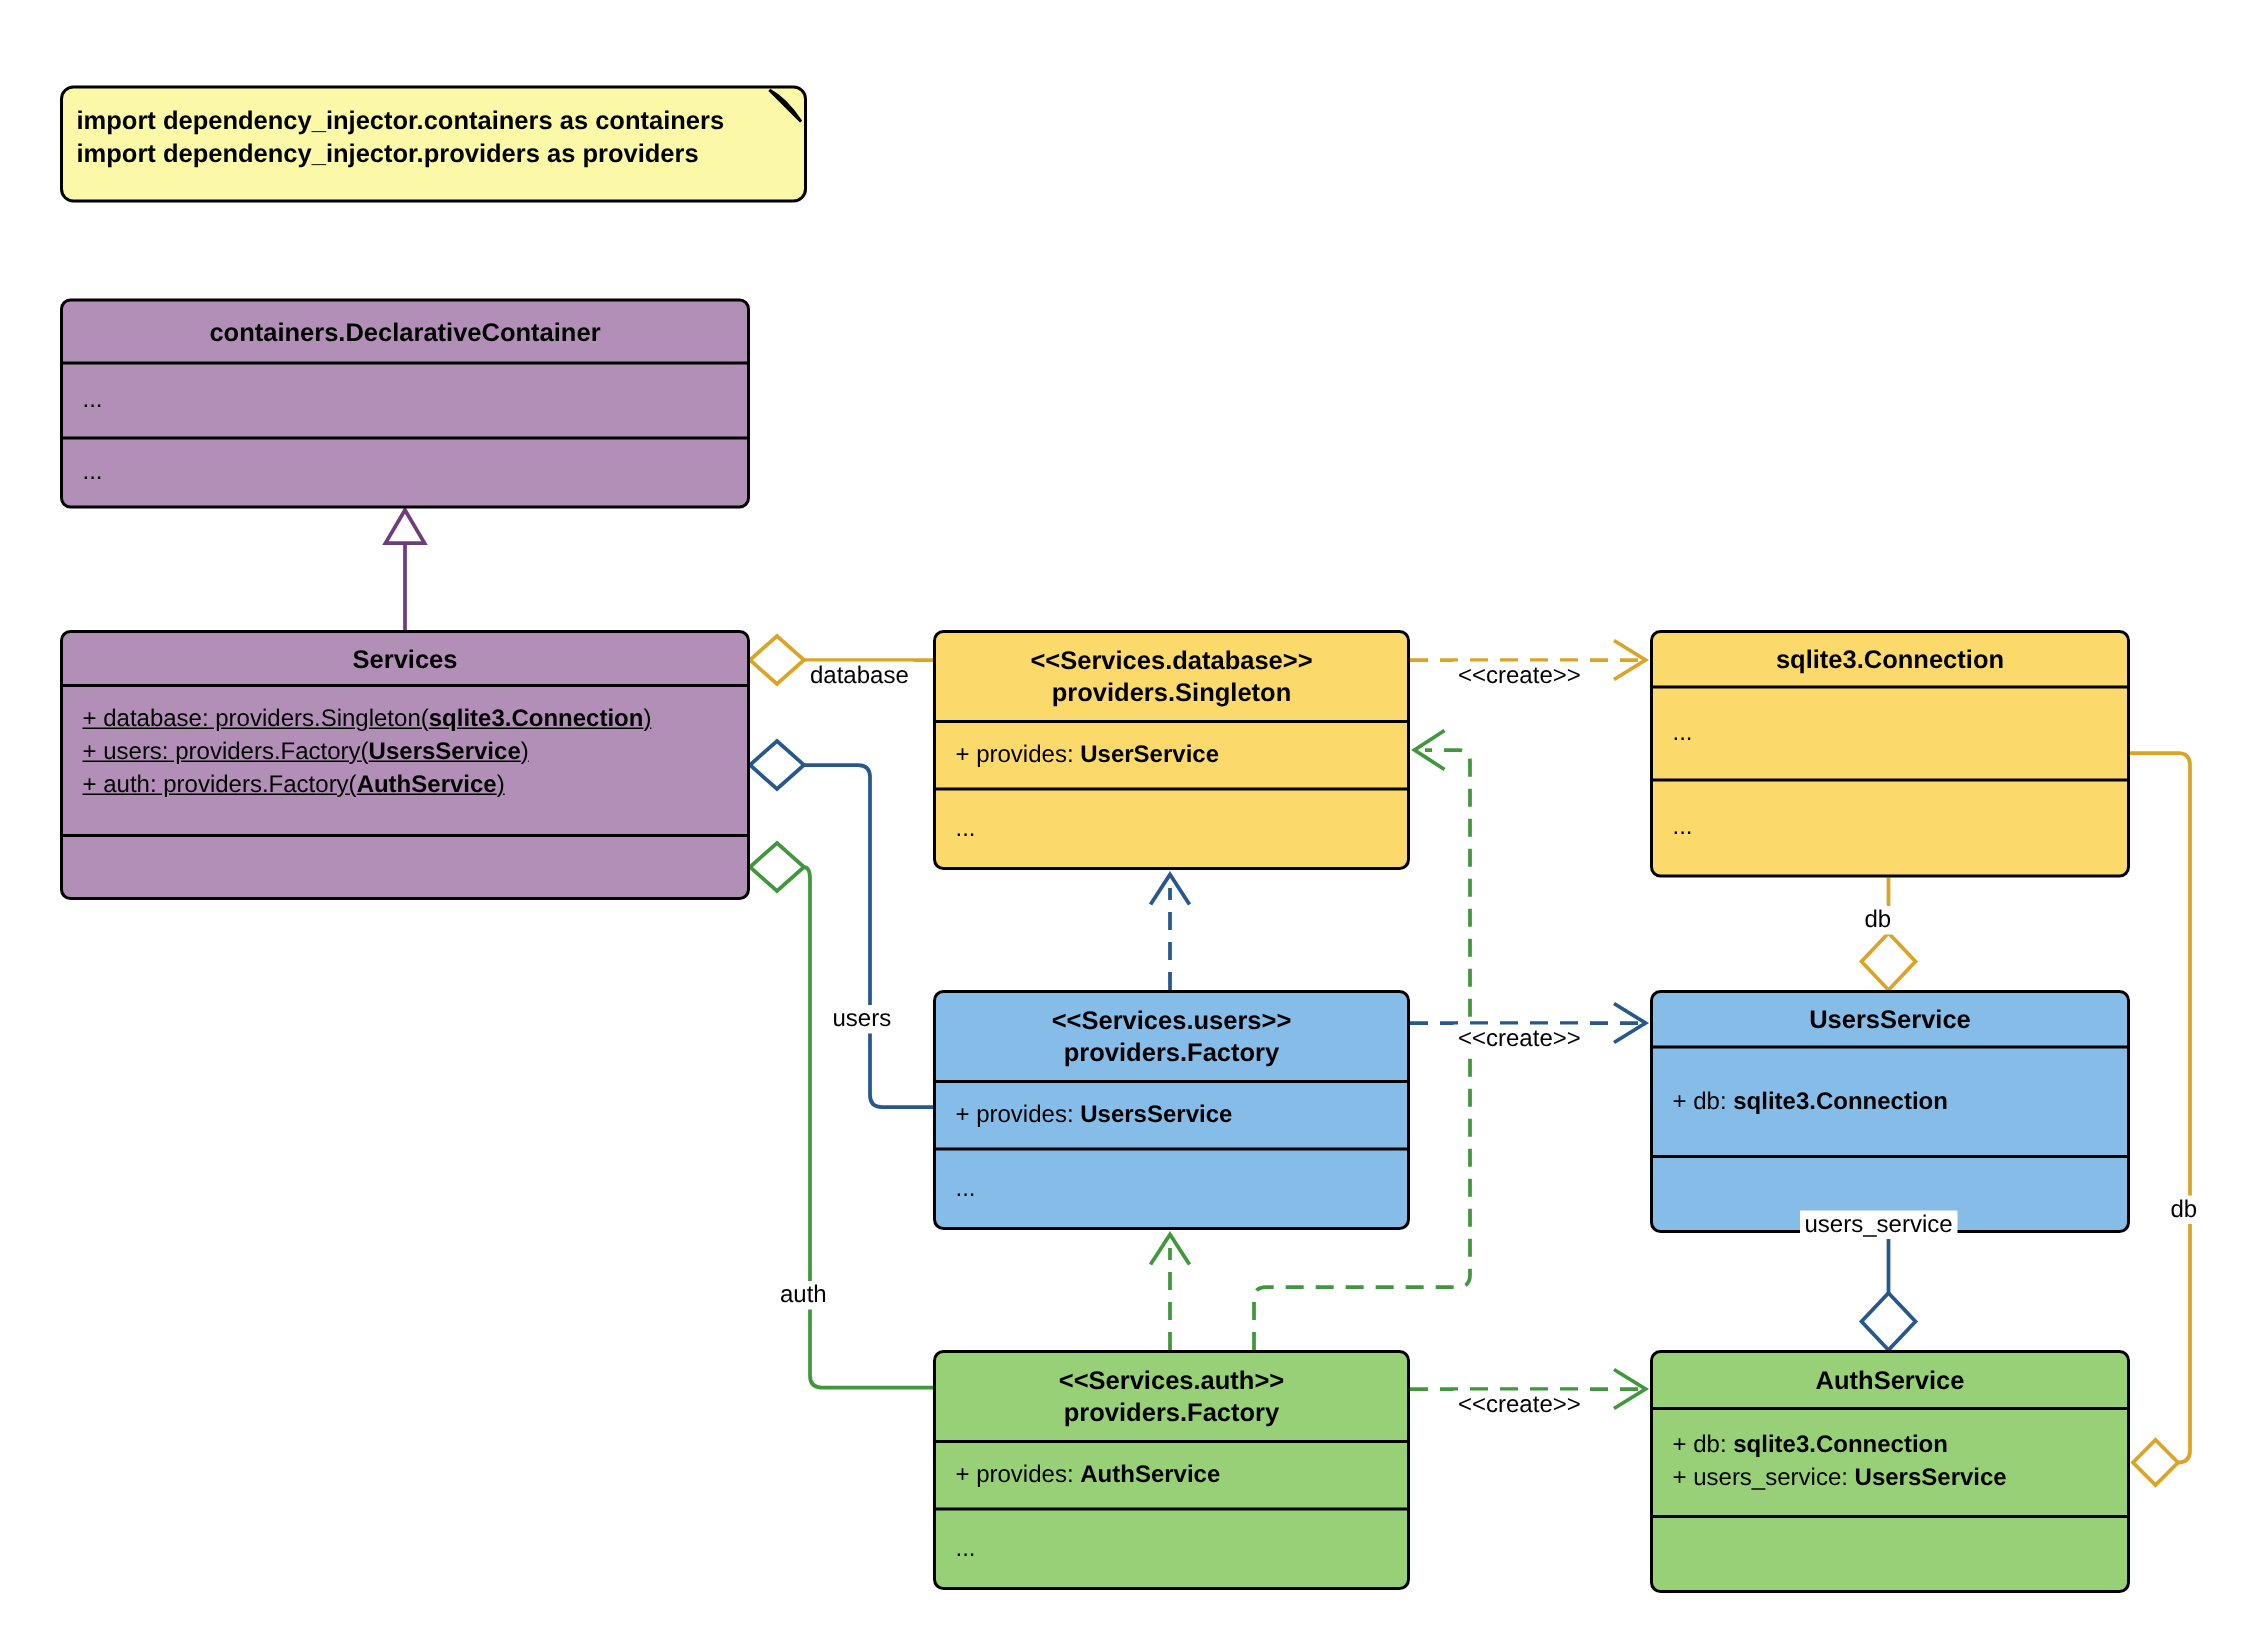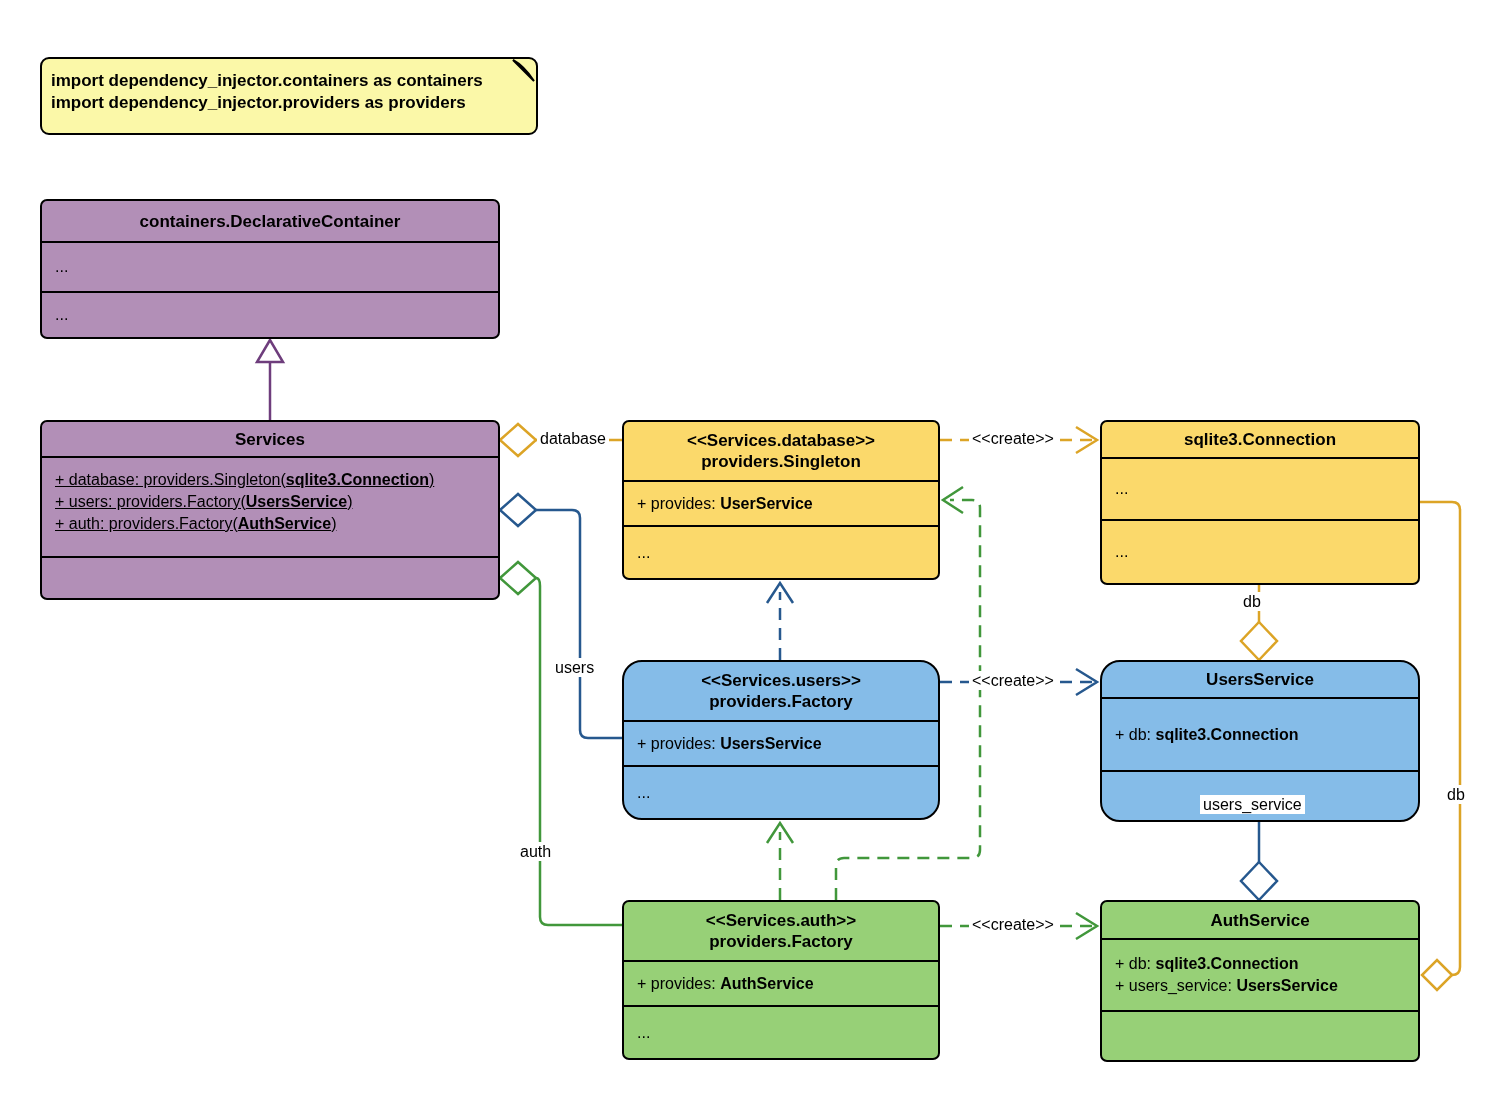--- a/index.html
+++ b/index.html
@@ -16,42 +16,42 @@
   .g   { stroke: var(--green-stroke); }
   .p   { stroke: var(--purple-stroke); }
   .dia { fill: #fff; stroke-width: 2.5px; }
   .tri { fill: #fff; stroke-width: 2.5px; }
 
   
   .uml { position: absolute; border: 2.5px solid #000; border-radius: 7px;
          display: flex; flex-direction: column; font-size: 16px; overflow: hidden; }
   .purple { background: var(--purple-fill); }
   .yellow { background: var(--yellow-fill); }
-  .blue   { background: var(--blue-fill); border-radius: 20px; }
+  .blue   { background: var(--blue-fill); }
   .green  { background: var(--green-fill); }
 
   .title { flex: 0 0 auto; display: flex; flex-direction: column; align-items: center;
            justify-content: center; font-weight: bold; font-size: 17px; line-height: 21px; }
   .sec   { flex: 0 0 auto; border-top: 2.5px solid #000; display: flex; align-items: center;
            padding: 0 13px; }
   .sec.col { flex-direction: column; align-items: flex-start; justify-content: center; }
   .sec.fill, .fill { flex: 1 1 auto; }
   .attrs { flex: 0 0 auto; border-top: 2.5px solid #000; padding: 11px 13px 0 13px; }
   .line  { line-height: 22px; white-space: nowrap; }
   .u     { text-decoration: underline; }
 
   
   .note { position: absolute; left: 40px; top: 42px; width: 498px; height: 78px;
           background: var(--note-fill); border: 2.5px solid #000; border-radius: 9px;
           padding: 11px 10px 0 9px; font-weight: bold; font-size: 17px; line-height: 21px; margin-top: 15px; }
   .note .fold { position: absolute; top: -1px; right: -1px; }
 
   
   .lab { position: absolute; background: #fff; padding: 0 3px; font-size: 16px;
-         line-height: 19px; white-space: nowrap; }
+         line-height: 19px; white-space: nowrap; margin-top: 12px; }
 </style>
 </head>
 <body>
 
 <div class="canvas">
 
   <svg class="wires" width="1510" height="1100">
 
     <g>
       <path class="w p" d="M270 420 V362"></path>

